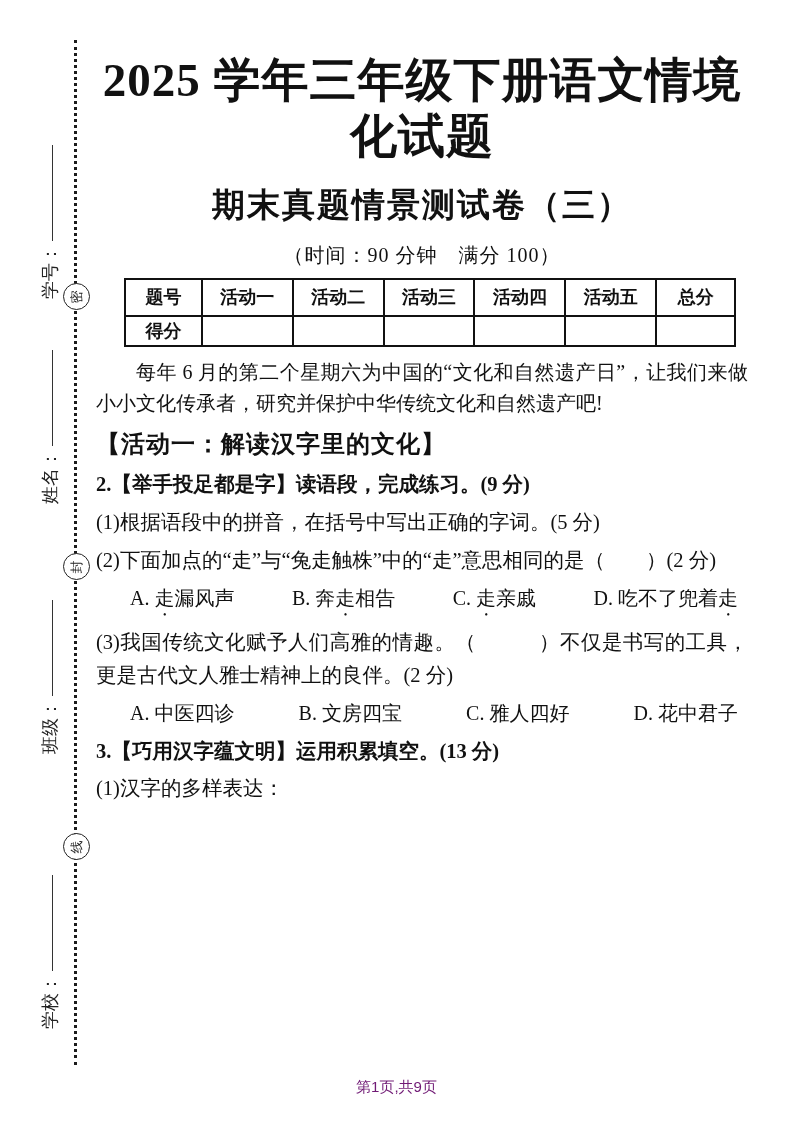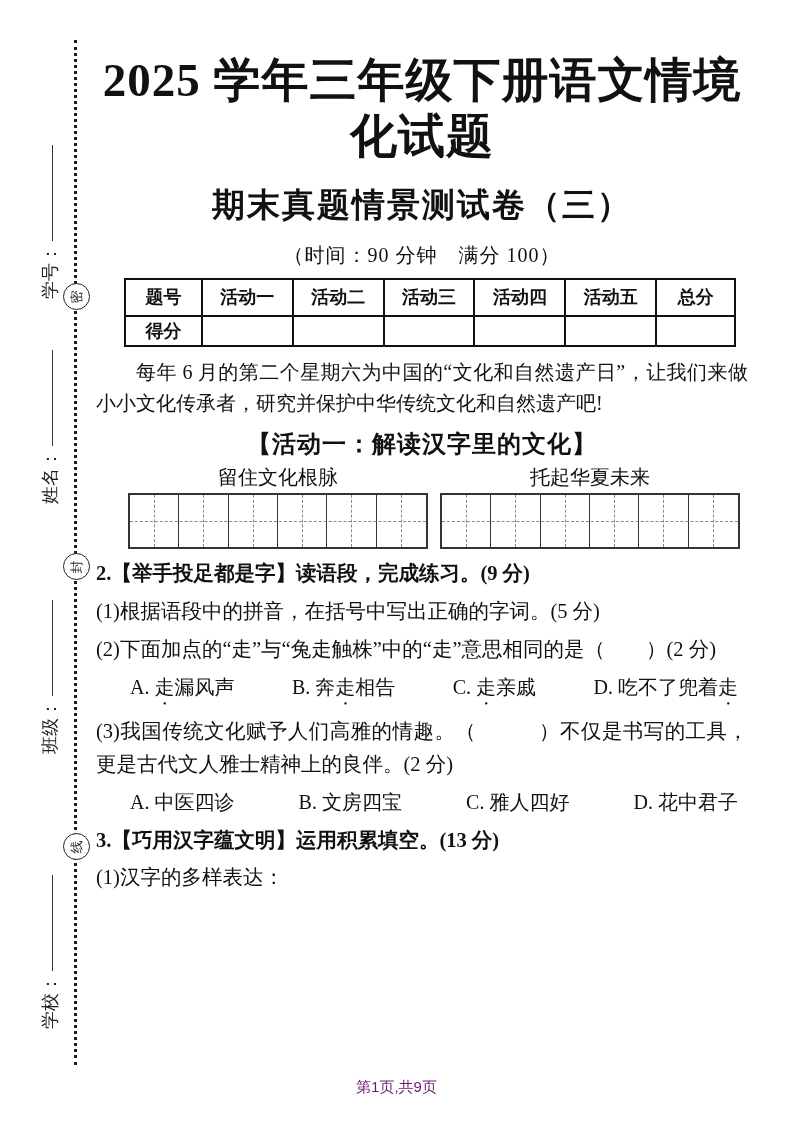--- a/index.html
+++ b/index.html
@@ -61,21 +61,21 @@
   table.score td.cl { width:95px; }
   table.score td.c6 { width:82px; }
   table.score tr.r2 td { height:30px; }
 
   .intro {
     margin-top:10px; font-size:20px; line-height:1.55;
     text-indent:2em; text-align:justify;
   }
 
   .sec-heading {
-    text-align:center; font-weight:bold; font-size:24px;
+    text-align:left; font-weight:bold; font-size:24px;
     margin-top:9px; letter-spacing:1px;
   }
 
   .qline { font-size:20.5px; margin-top:9px; line-height:1.5; }
   .qline .qtag { font-weight:bold; }
   .qline .qtxt { font-weight:bold; }
 
   
   .grids { display:flex; justify-content:space-between; margin:4px 0 0 32px; width:612px; }
   .grid-block { width:300px; }
@@ -173,44 +173,20 @@
         <td></td>
       </tr>
     </tbody>
       </table>
 
     <p class="intro">每年 6 月的第二个星期六为中国的“文化和自然遗产日”，让我们来做小小文化传承者，研究并保护中华传统文化和自然遗产吧!</p>
 
     <div class="sec-heading">【活动一：解读汉字里的文化】</div>
 
 
-    <div class="grids">
-      <div class="grid-block">
-        <div class="grid-caption">留住文化根脉</div>
-        <div class="grid-row">
-          <div class="tz-cell"></div>
-          <div class="tz-cell"></div>
-          <div class="tz-cell"></div>
-          <div class="tz-cell"></div>
-          <div class="tz-cell"></div>
-          <div class="tz-cell"></div>
-        </div>
-      </div>
-      <div class="grid-block">
-        <div class="grid-caption">托起华夏未来</div>
-        <div class="grid-row">
-          <div class="tz-cell"></div>
-          <div class="tz-cell"></div>
-          <div class="tz-cell"></div>
-          <div class="tz-cell"></div>
-          <div class="tz-cell"></div>
-          <div class="tz-cell"></div>
-        </div>
-      </div>
-    </div>
 
     <div class="qline"><span class="qtxt">2.</span><span class="qtag">【举手投足都是字】</span><span class="qtxt">读语段，完成练习。(9 分)</span></div>
 
 
     <p class="subq">(1)根据语段中的拼音，在括号中写出正确的字词。(5 分)</p>
     <p class="subq">(2)下面加点的“走”与“兔走触株”中的“走”意思相同的是（　　）(2 分)</p>
 
     <div class="options">
       <span class="option"><span>A. </span><span class="emph">走</span><span>漏风声</span></span>
       <span class="option"><span>B. 奔</span><span class="emph">走</span><span>相告</span></span>

